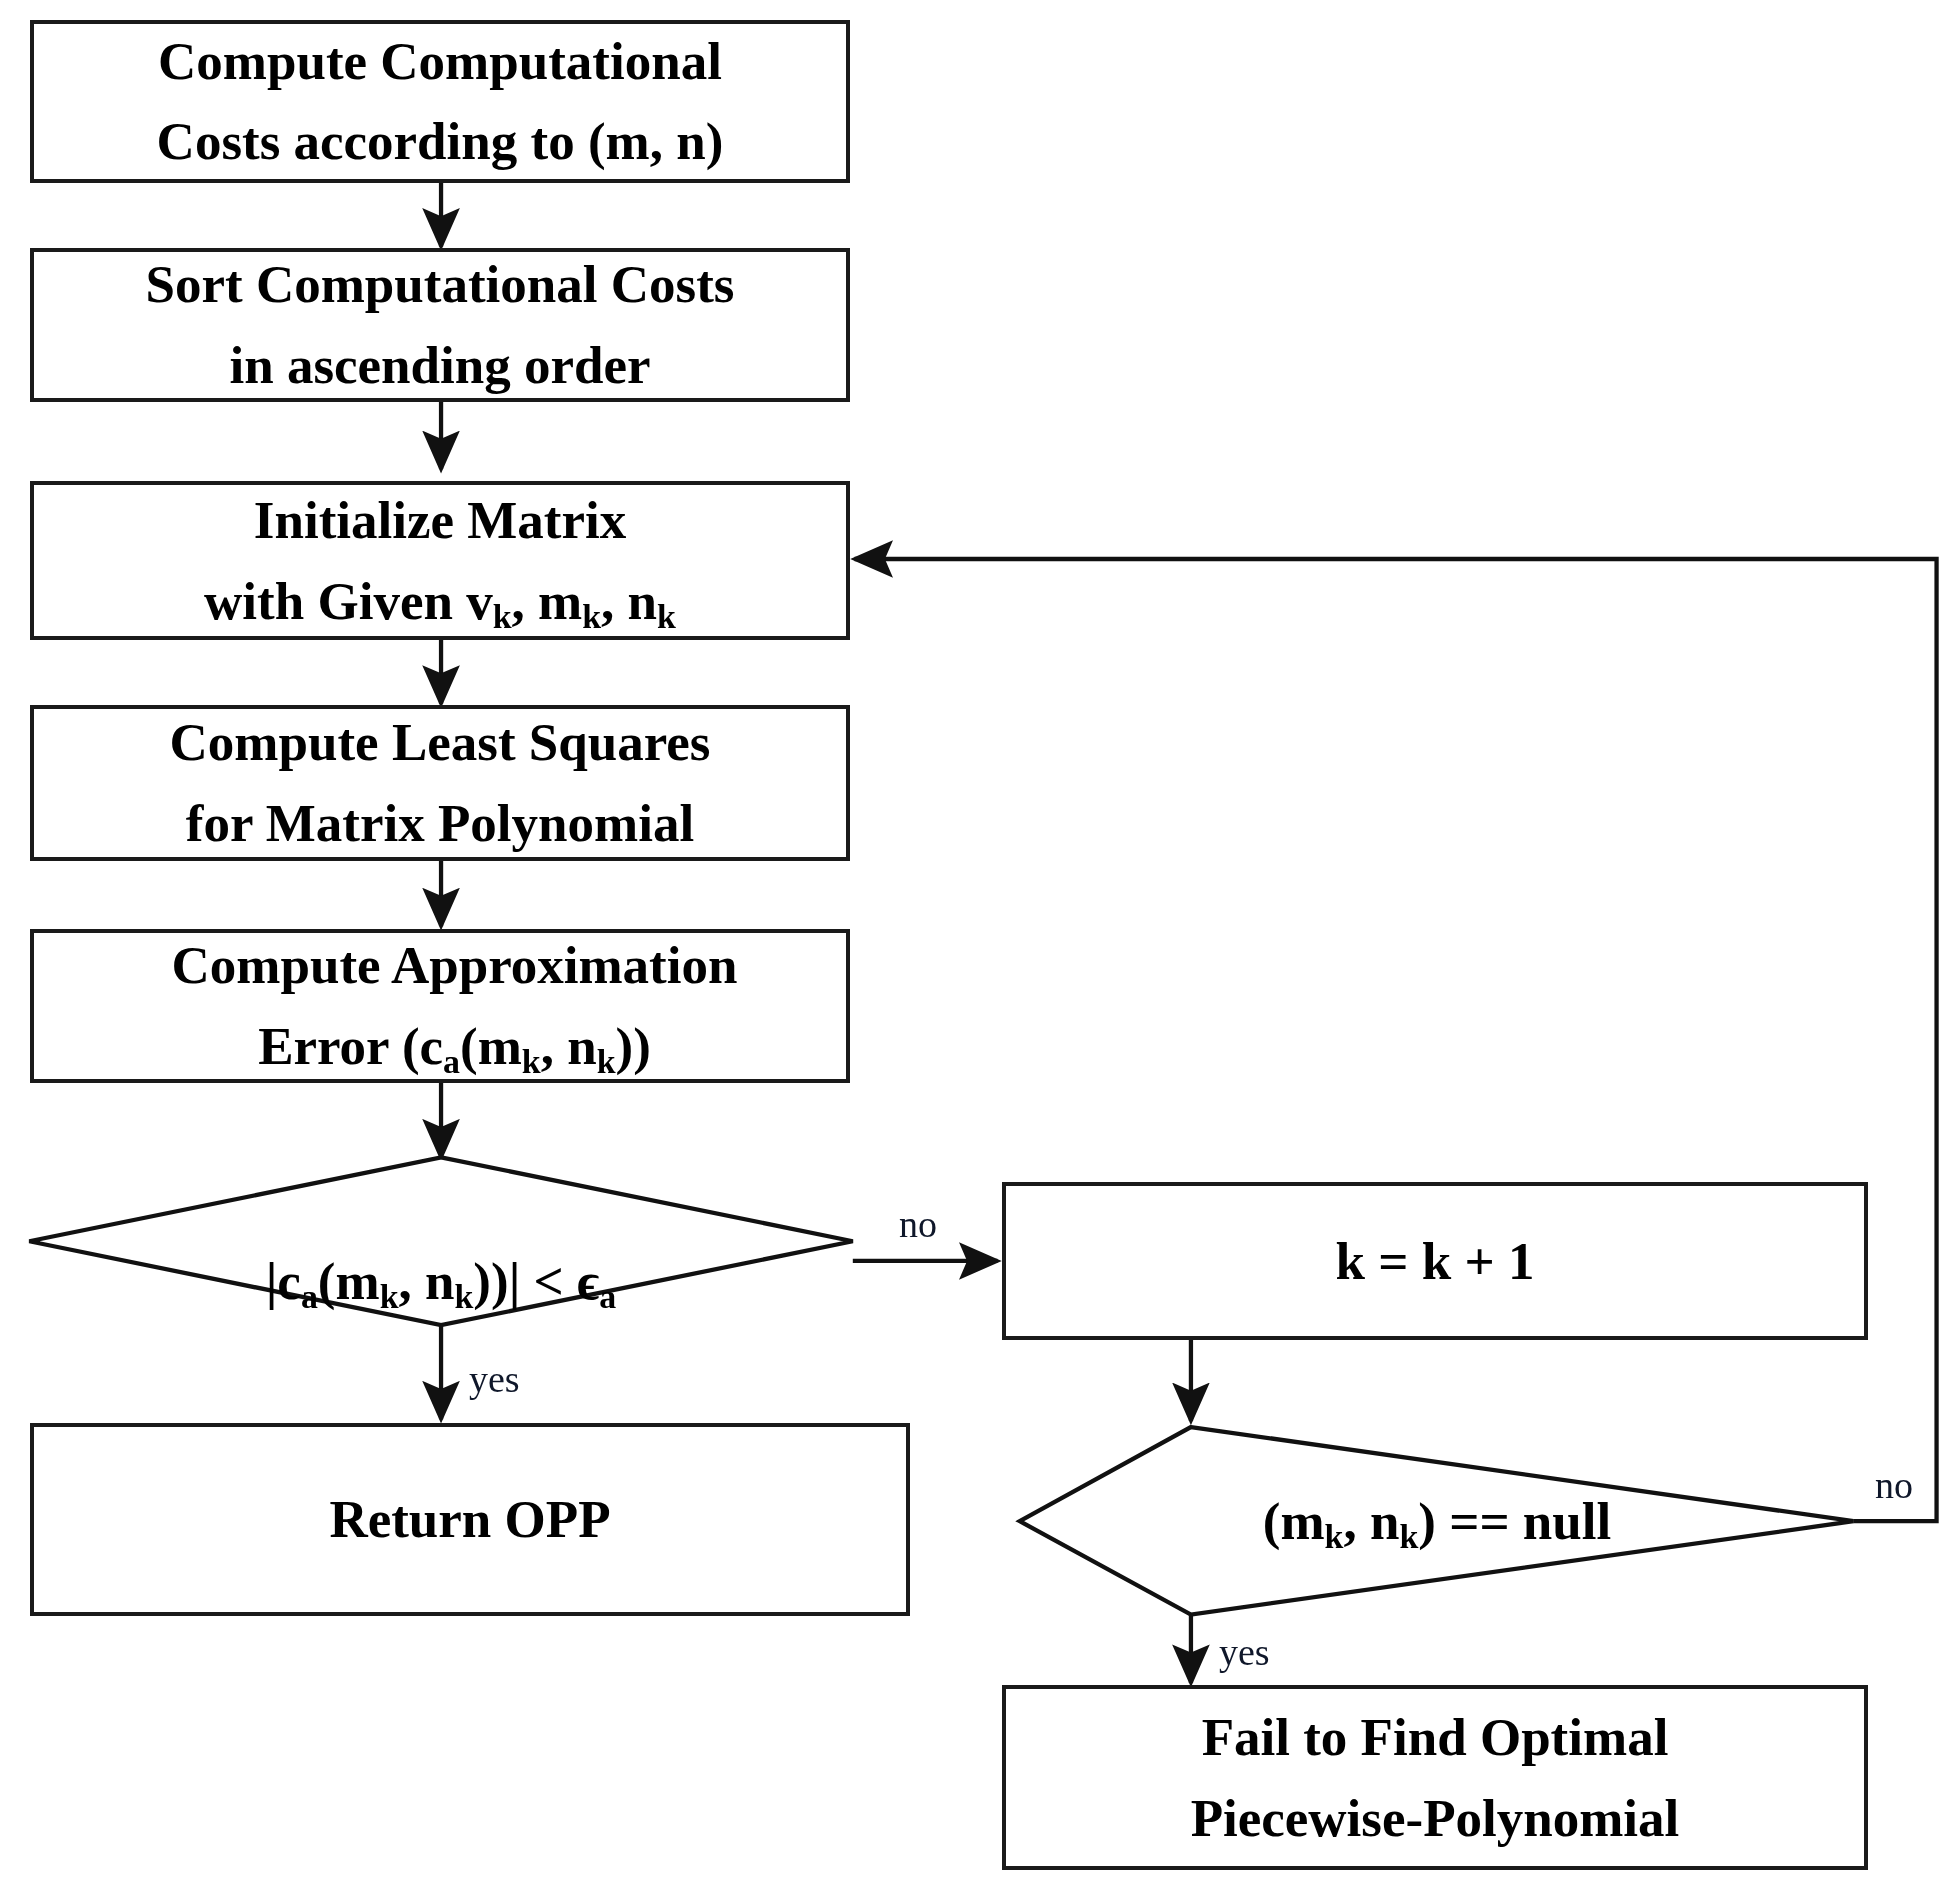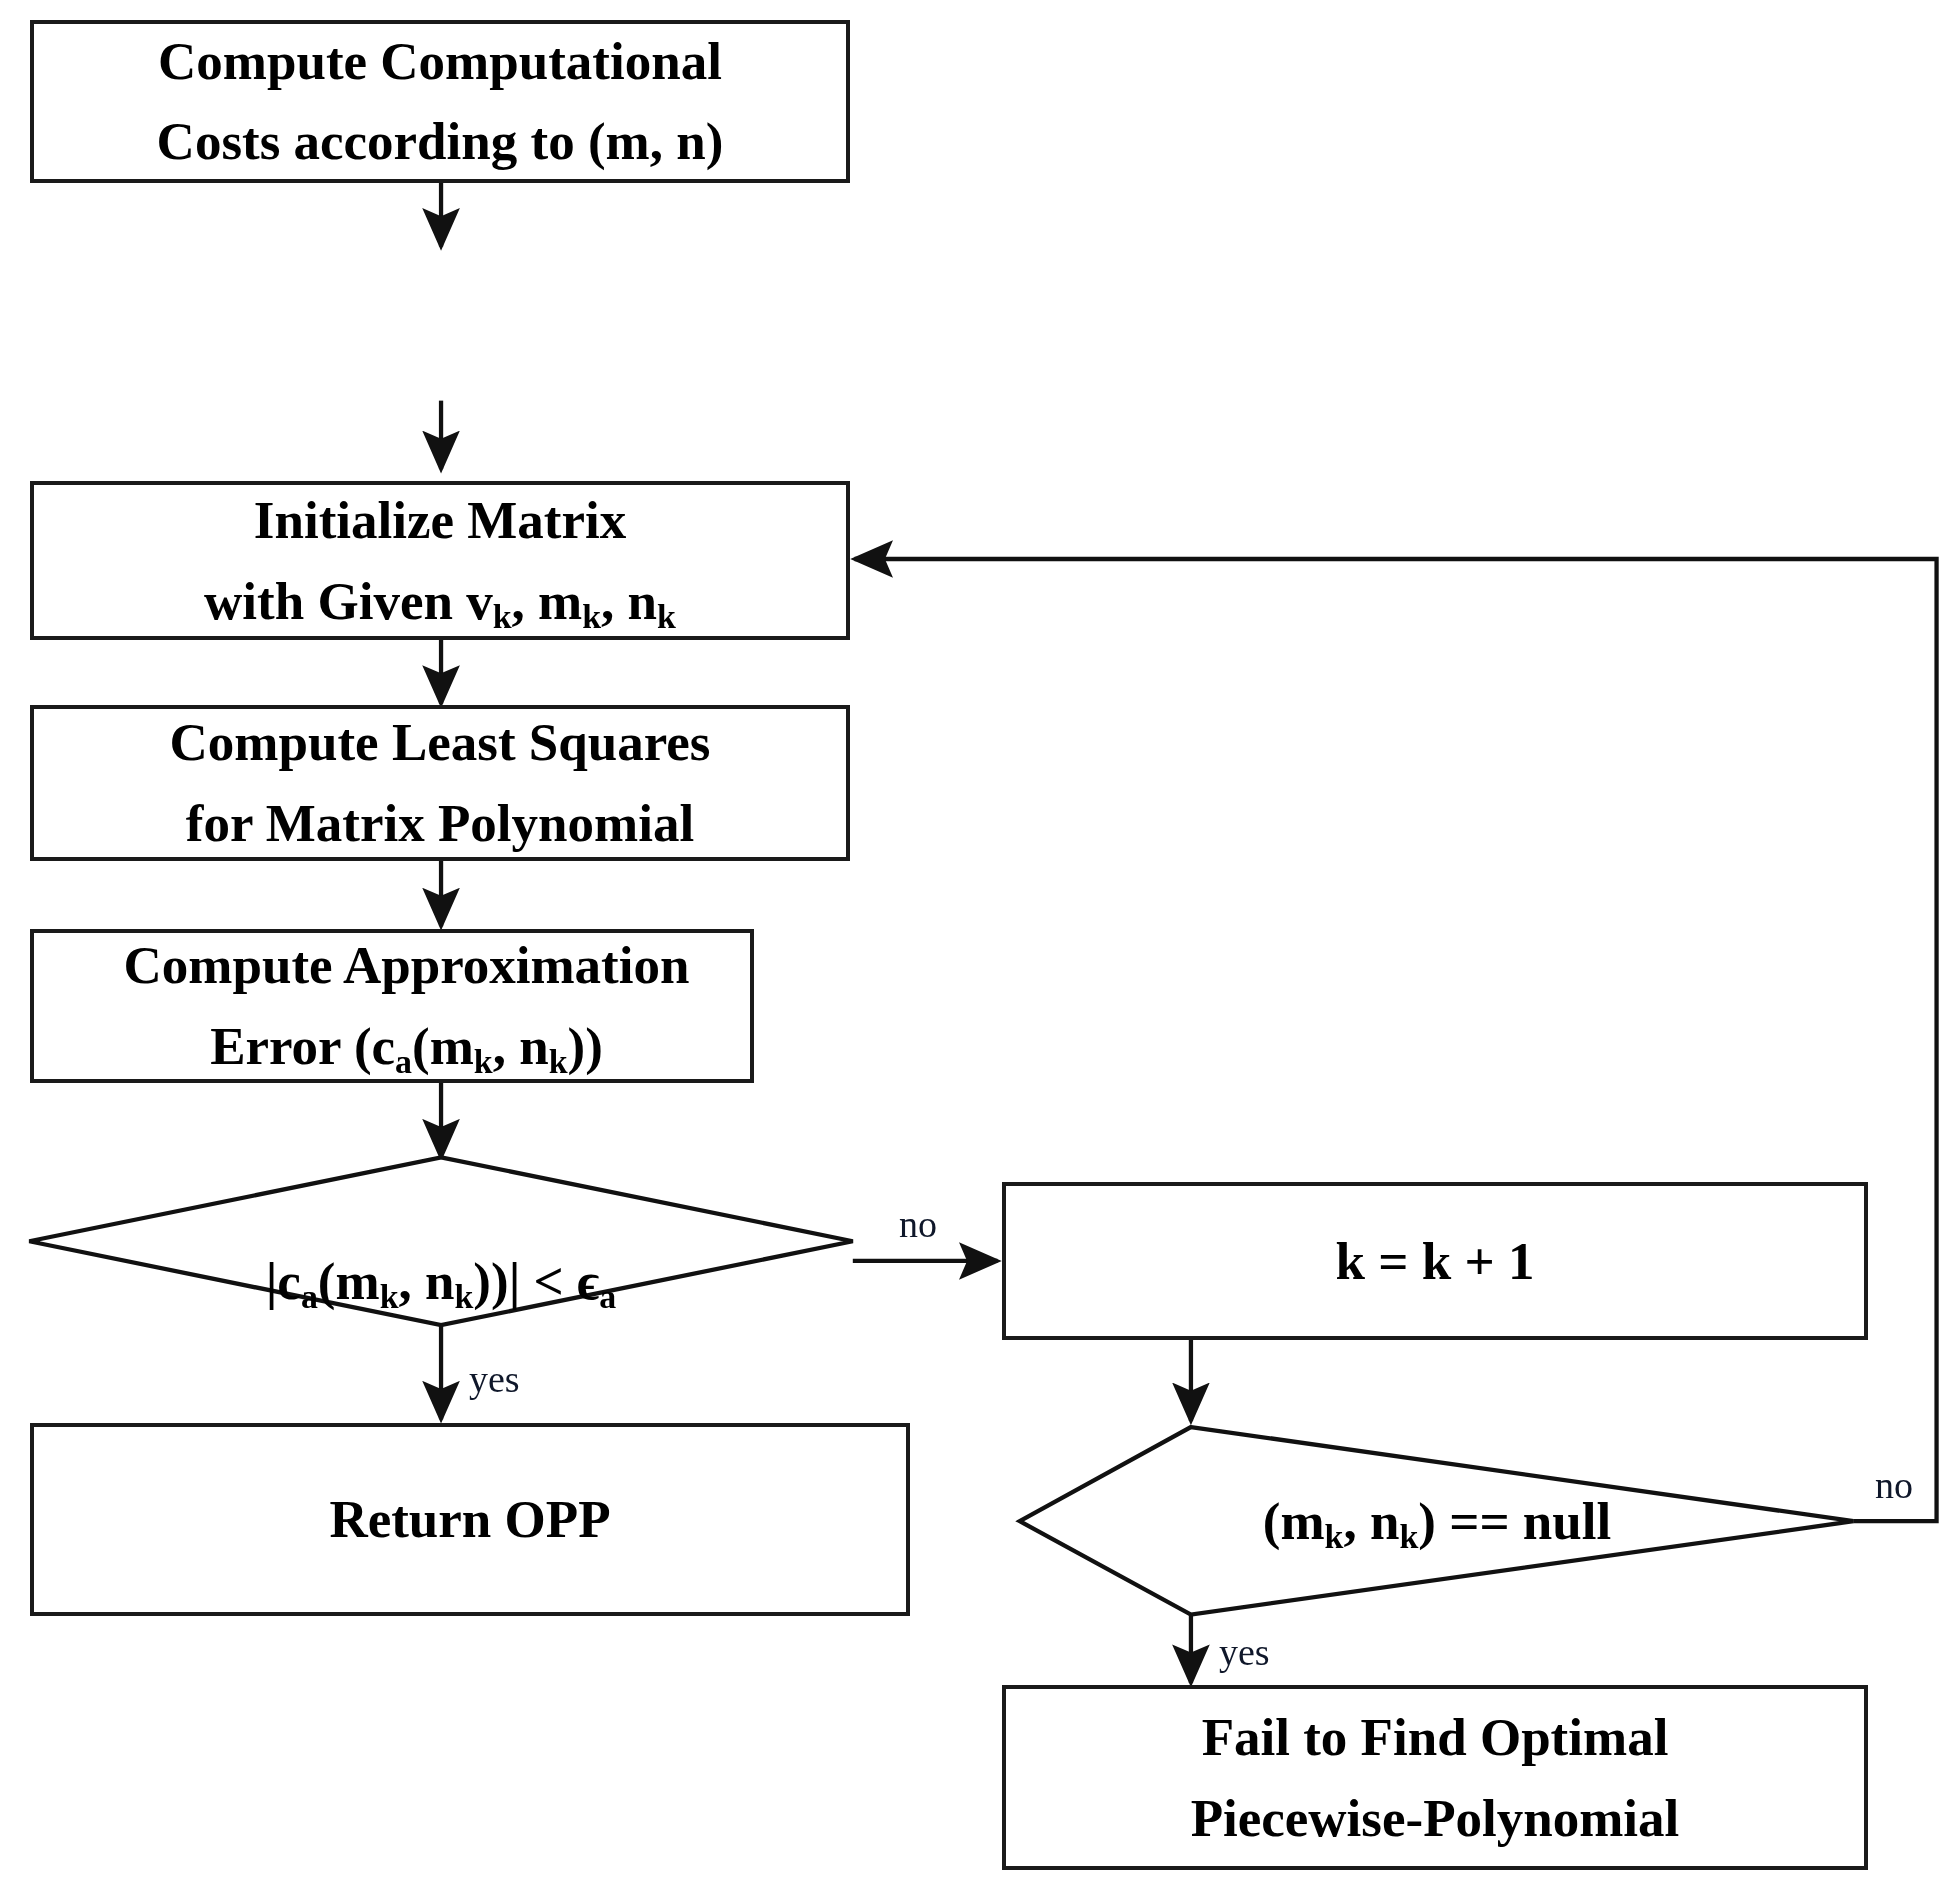--- a/index.html
+++ b/index.html
@@ -106,32 +106,36 @@
 
       <polygon points="1391,1667 2165,1777 1391,1886 1191,1777" fill="#ffffff" stroke="#111111" stroke-width="5"></polygon>
     </g>
   </svg>
 
   <div class="node proc" style="left:30px; top:19.7px; width:820px; height:163px;">
     <span class="ln">Compute Computational</span>
     <span class="ln">Costs according to (<span class="mi">m</span>, <span class="mi">n</span>)</span>
   </div>
 
+  <div class="node proc" style="left:30px; top:248px; width:820px; height:154px;">
+    <span class="ln">Sort Computational Costs</span>
+    <span class="ln">in ascending order</span>
+  </div>
 
   <div class="node proc" style="left:30px; top:481px; width:820px; height:159px;">
     <span class="ln">Initialize Matrix</span>
     <span class="ln">with Given v<sub>k</sub>, m<sub>k</sub>, n<sub>k</sub></span>
   </div>
 
   <div class="node proc" style="left:30px; top:705px; width:820px; height:156px;">
     <span class="ln">Compute Least Squares</span>
     <span class="ln">for Matrix Polynomial</span>
   </div>
 
-  <div class="node proc" style="left:30px; top:929px; width:724px; height:154px;padding-left:29px;">
+  <div class="node proc" style="left:30px; top:929px; width:820px; height:154px;padding-left:29px;">
     <span class="ln">Compute Approximation</span>
     <span class="ln">Error (c<sub>a</sub>(m<sub>k</sub>, n<sub>k</sub>))</span>
   </div>
 
   <div class="node proc" style="left:30px; top:1423px; width:880px; height:193px;">
     <span class="ln">Return OPP</span>
   </div>
 
   <div class="node proc" style="left:1002px; top:1182px; width:866px; height:158px;">
     <span class="ln">k = k + 1</span>

